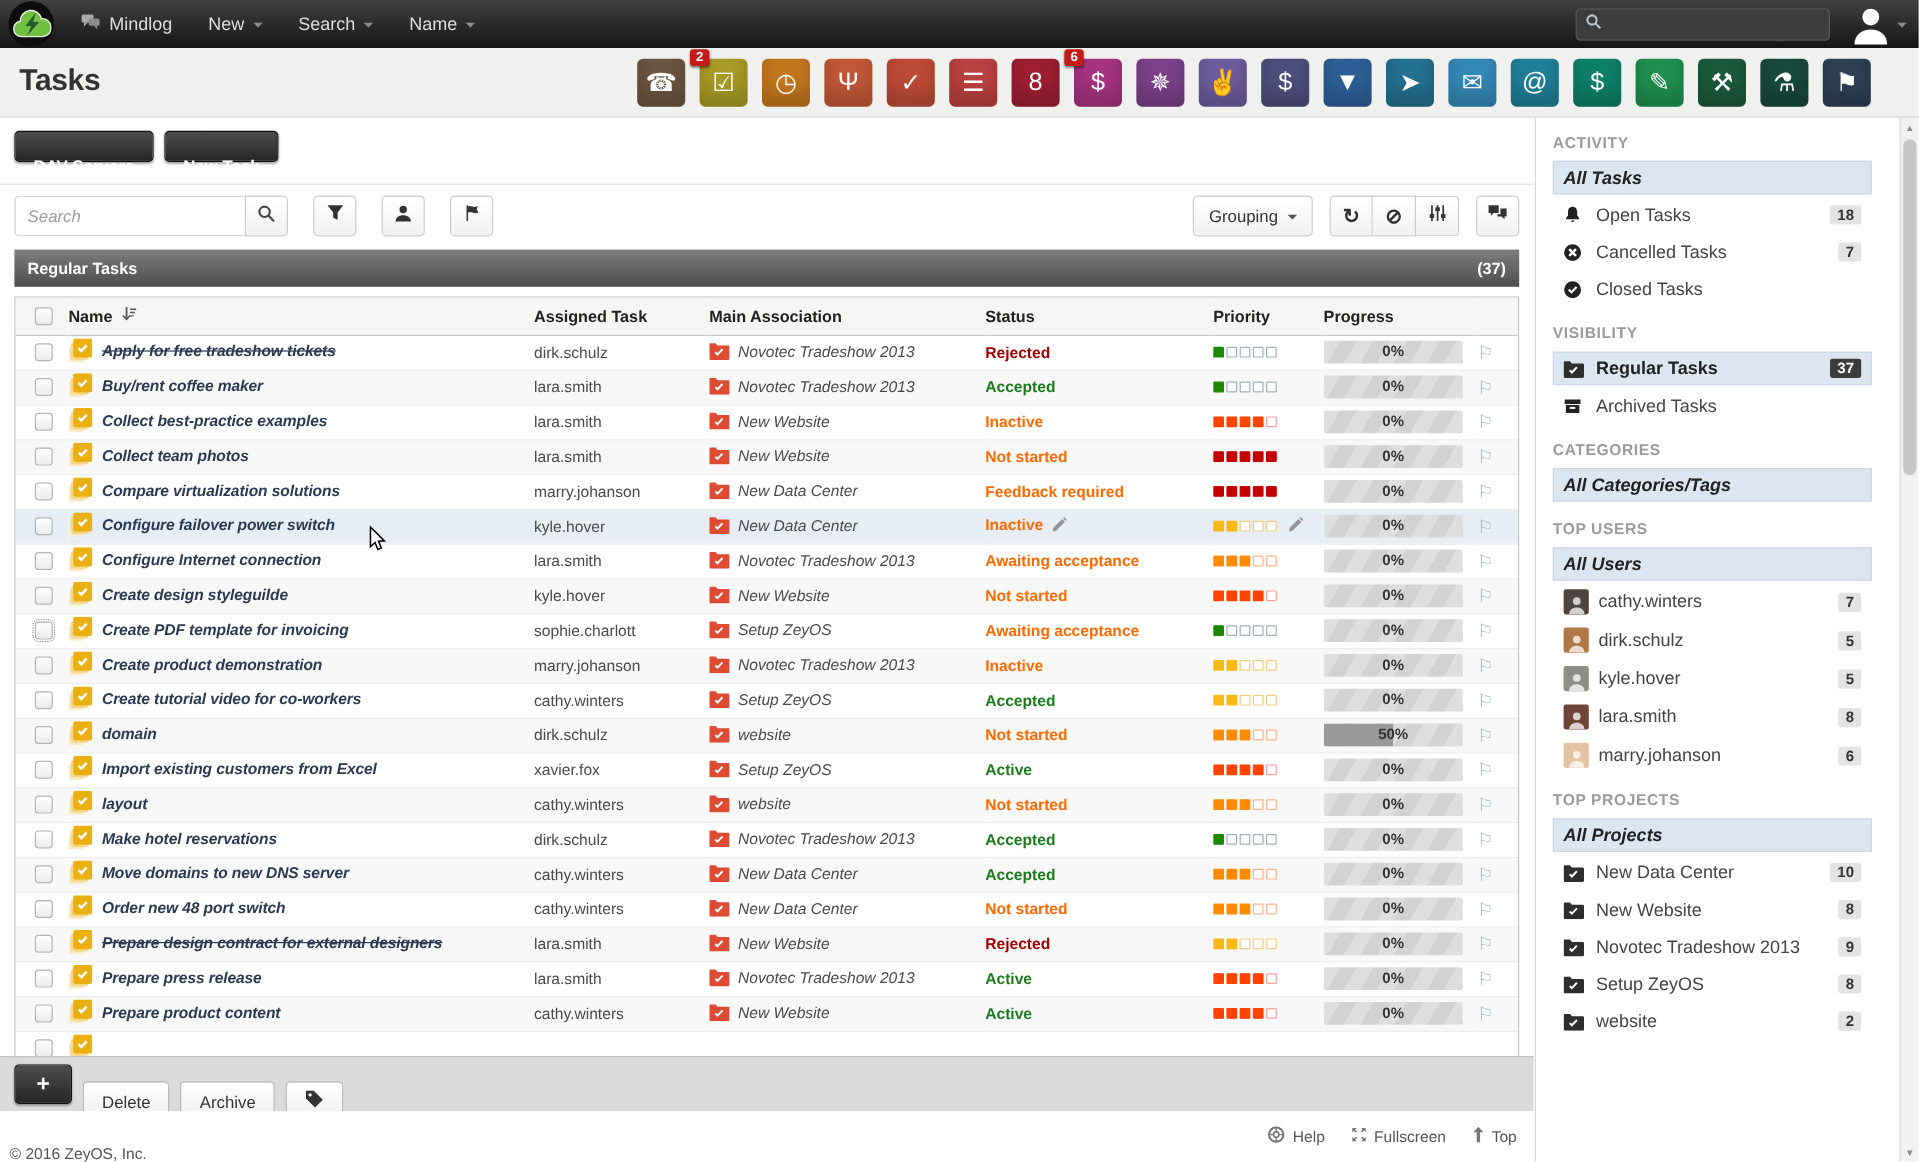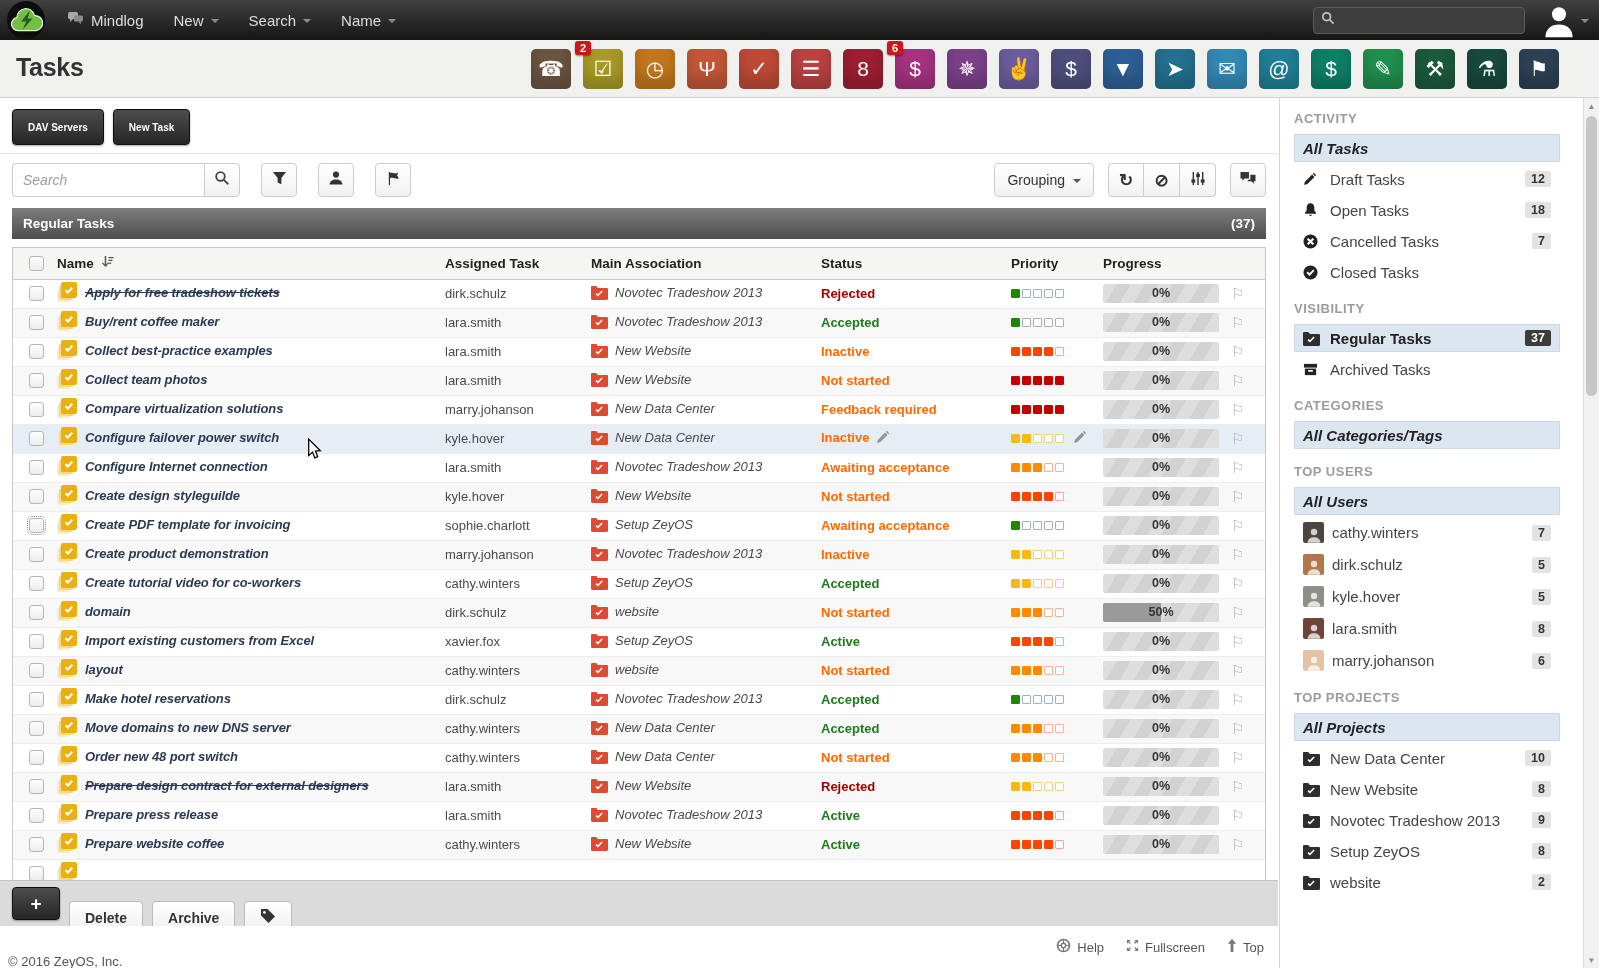--- a/index.html
+++ b/index.html
@@ -29,22 +29,22 @@
   #app-icons{position:absolute;right:40px;top:9px;display:flex;gap:12px;}
   .app-tile{width:40px;height:40px;border-radius:5px;position:relative;display:flex;
     align-items:center;justify-content:center;color:#fff;font-size:21px;cursor:pointer;
     box-shadow:inset 0 -12px 14px rgba(0,0,0,.18);}
   .app-badge{position:absolute;top:-8px;left:-8px;background:#c41a1a;color:#fff;font-size:11px;
     font-weight:bold;padding:1px 5px;border-radius:3px;box-shadow:0 1px 2px rgba(0,0,0,.45);}
 
   
   .left-col{position:absolute;top:98px;left:0;width:1278px;bottom:0;background:#fff;}
   .btn-row{height:56px;border-bottom:1px solid #e2e2e2;padding:11px 12px;display:flex;gap:9px;}
-  .dark-btn{background:linear-gradient(#4d4d4d,#262626);color:#fff;font-weight:bold;font-size:10px;
-    border:1px solid #0f0f0f;border-radius:4px;padding:2px 15px;height:36px;line-height:32px;
+  .dark-btn{background:linear-gradient(#4d4d4d,#262626);color:#fff;font-weight:bold;font-size:14px;
+    border:1px solid #0f0f0f;border-radius:4px;padding:12px 15px;height:22px;line-height:32px;
     cursor:pointer;box-shadow:0 1px 2px rgba(0,0,0,.35);}
 
   .filter-row{padding:9px 12px 0;display:flex;align-items:center;}
   .search-wrap{display:flex;}
   .search-input{width:192px;height:34px;border:1px solid #ccc;border-right:none;border-radius:4px 0 0 4px;
     padding:0 10px;font-size:14px;color:#444;outline:none;}
   .search-input::placeholder{color:#9d9d9d;font-style:italic;}
   .sq-btn{min-width:36px;height:34px;background:linear-gradient(#fff,#f1f1f1);border:1px solid #ccc;
     border-radius:4px;display:flex;align-items:center;justify-content:center;cursor:pointer;font-size:16px;color:#333;}
   .attach{border-radius:0 4px 4px 0;}
@@ -89,21 +89,21 @@
     background:repeating-linear-gradient(120deg,#dedede 0 12px,#d2d2d2 12px 24px);}
   .pbar .fill{position:absolute;left:0;top:0;bottom:0;background:#9a9a9a;}
   .pbar span{position:absolute;left:0;width:100%;text-align:center;font-weight:bold;
     font-size:12.5px;color:#333;line-height:19px;}
   .row-flag{color:#aeb7bf;font-size:15px;cursor:pointer;}
 
   .action-bar{position:absolute;left:0;width:1278px;bottom:42px;height:46px;background:#dbdbdb;
     border-top:1px solid #c2c2c2;padding:6px 12px;display:flex;gap:9px;align-items:center;}
   .plus-btn{width:48px;height:33px;font-size:19px;line-height:31px;text-align:center;padding:0;}
   .lite-btn{height:33px;background:linear-gradient(#fff,#efefef);border:1px solid #bbb;border-radius:4px;
-    padding:0 15px;font-size:14px;font-weight:bold;color:#333;cursor:pointer;display:flex;align-items:center;gap:6px;margin-top:28px;}
+    padding:0 15px;font-size:14px;font-weight:normal;color:#333;cursor:pointer;display:flex;align-items:center;gap:6px;margin-top:28px;}
 
   .page-footer{position:absolute;left:0;width:1278px;bottom:0;height:42px;background:#fff;}
   .copyright{position:absolute;left:8px;top:28px;font-size:13px;color:#555;}
   .footer-links{position:absolute;right:14px;top:12px;display:flex;gap:22px;}
   .footer-link{display:flex;align-items:center;gap:6px;font-size:13px;color:#555;cursor:pointer;}
 
   
   .sidebar{position:absolute;top:98px;left:1279px;width:304px;bottom:0;background:#fff;
     border-left:1px solid #d5d5d5;padding:13px 0 0 14px;overflow:hidden;}
   .side-title{margin:15px 0 8px;color:#9b9b9b;font-weight:bold;font-size:13px;letter-spacing:.5px;}
@@ -974,21 +974,21 @@
           </tr>
           <tr class="alt">
             <td class="c-check">
               <div class="checkbox"></div>
             </td>
             <td class="c-name"><span class="task-ico"><svg width="20" height="20" viewBox="0 0 20 20">
                   <rect x="0" y="7" width="13" height="13" rx="2" fill="#f8ecc8"></rect>
                   <rect x="2" y="3.5" width="14.5" height="14.5" rx="2" fill="#f4d887"></rect>
                   <rect x="4" y="0" width="16" height="16" rx="2" fill="#eab011"></rect>
                   <path fill="#fff" d="M10.8 11.9 7.8 8.9l1.5-1.5 1.5 1.5 3.6-3.9 1.6 1.5z"></path>
-                </svg></span><a class="name-link">Prepare website coffee</a></td>
+                </svg></span><a class="name-link">Prepare product content</a></td>
             <td class="c-user">cathy.winters</td>
             <td class="c-assoc"><span class="assoc-ico"><svg width="17" height="15" viewBox="0 0 17 15">
                   <path fill="#dd4b32" d="M0 2.2C0 1.5.5 1 1.2 1h4.1l1.6 1.9h8.9c.7 0 1.2.5 1.2 1.2v9.7c0 .7-.5 1.2-1.2 1.2H1.2C.5 15 0 14.5 0 13.8z"></path>
                   <path fill="#fff" d="M6.9 11.6 4.5 9.2l1.2-1.2 1.2 1.2L10.5 5.4l1.2 1.2z"></path>
                 </svg></span><a class="assoc-link">New Website</a></td>
             <td class="c-status"><b style="color: rgb(29, 122, 29);">Active</b></td>
             <td class="c-prio">
               <span class="prio">
                 <i style="background: rgb(255, 67, 0); border-color: rgb(255, 67, 0);"></i>
                 <i style="background: rgb(255, 67, 0); border-color: rgb(255, 67, 0);"></i>
@@ -1065,29 +1065,20 @@
   </div>
 </div>
 
 <aside class="sidebar" id="sidebar">
     <div class="side-title">ACTIVITY</div>
     <div class="side-item sel ital">
       <span>All Tasks</span>
     </div>
     <div class="side-item">
       <span class="side-ico">
-        <svg width="14" height="14" viewBox="0 0 16 16">
-          <path fill="#222" d="M2 11.3 10.4 2.9l2.7 2.7L4.7 14l-3.4.7zM11.2 2.1l1.2-1.2 2.7 2.7-1.2 1.2z"></path>
-        </svg>
-      </span>
-      <span>Draft Tasks</span>
-      <span class="side-badge">12</span>
-    </div>
-    <div class="side-item">
-      <span class="side-ico">
         <svg width="15" height="16" viewBox="0 0 16 16">
           <path fill="#222" d="M8 .8c2.7 0 4.1 2.2 4.1 4.6v3.2L13.9 11v1H2.1v-1l1.8-2.4V5.4C3.9 3 5.3.8 8 .8zM6.6 13h2.8a1.4 1.4 0 0 1-2.8 0z"></path>
         </svg>
       </span>
       <span>Open Tasks</span>
       <span class="side-badge">18</span>
     </div>
     <div class="side-item">
       <span class="side-ico">
         <svg width="15" height="15" viewBox="0 0 16 16">

